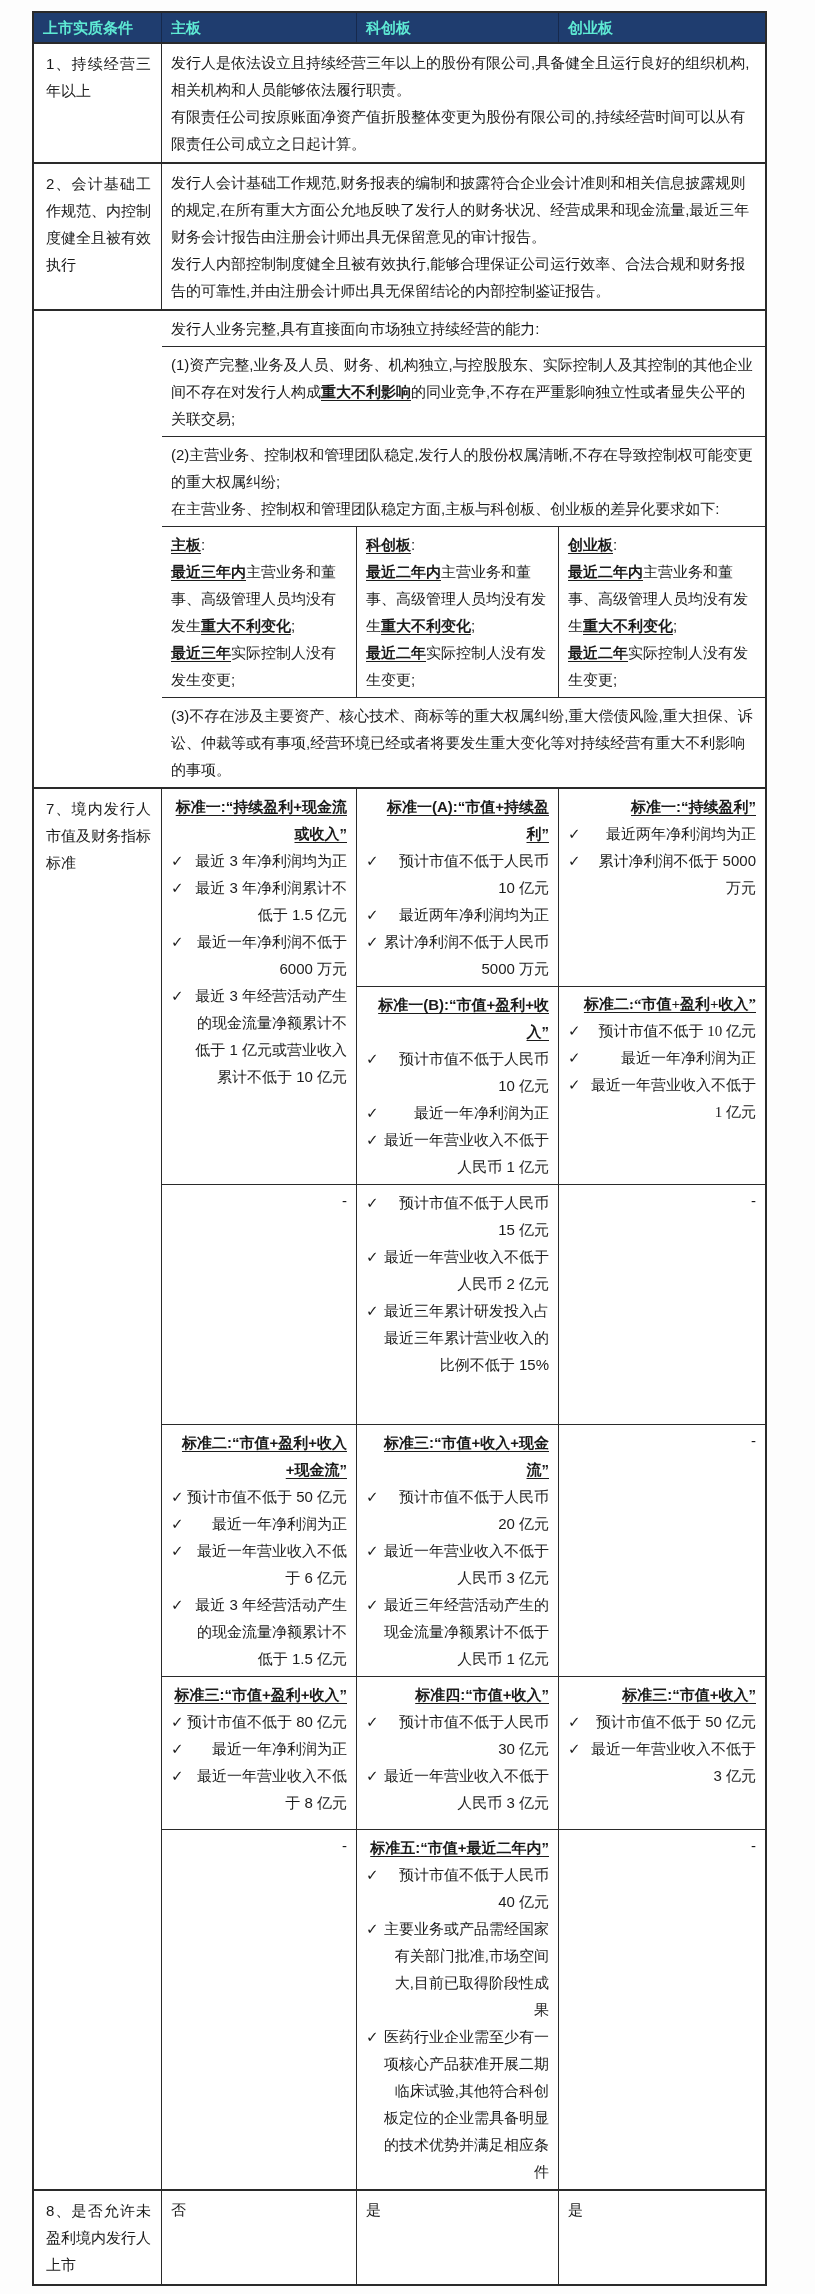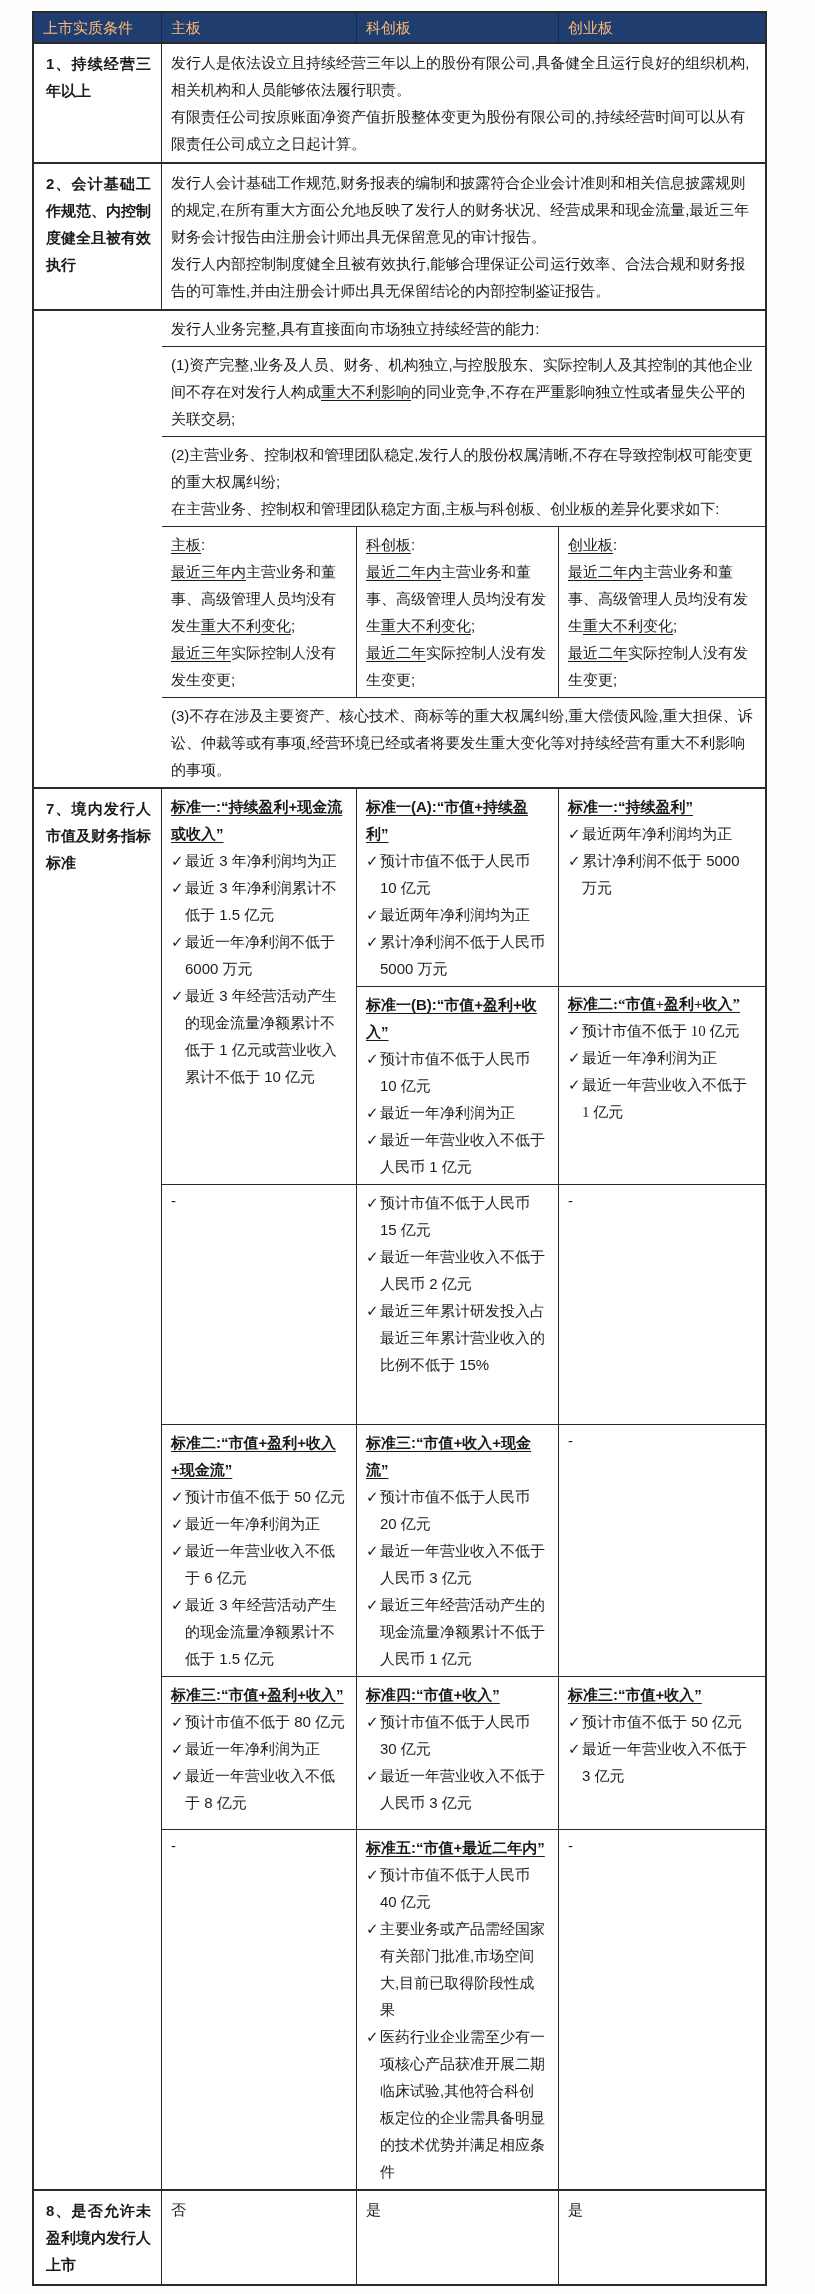--- a/index.html
+++ b/index.html
@@ -27,35 +27,35 @@
     line-height:27px;
   }
   .trow{
     display:grid;
     grid-template-columns:128px 195px 202px auto;
     border-bottom:2px solid #2a2a2a;
   }
   .trow.last{border-bottom:none;}
   .header-row{
     background:#1f3d6f;
-    color:#fdba74;
-    font-weight:normal;
+    color:#5eead4;
+    font-weight:bold;
   }
   .hcell{
     padding:3px 9px;
     line-height:23px;
     border-right:1.5px solid #16294d;
   }
   .hcell:last-child{border-right:none;}
   .cell{
     padding:5px 9px;
     box-sizing:border-box;
   }
   .label-cell{
-    font-weight:bold;
+    font-weight:normal;
     padding:6px 10px 6px 12px;
     border-right:1.5px solid #2a2a2a;
     text-align:justify;
   }
   .span3{grid-column:2/5;}
   .nopad{padding:0;}
   .band{
     padding:4px 9px;
     border-bottom:1.5px solid #2a2a2a;
   }
@@ -72,20 +72,21 @@
   .bcell:last-child{border-right:none;}
   .r7grid{
     display:grid;
     grid-template-columns:195px 202px auto;
     grid-template-rows:minmax(186px,auto) minmax(185px,auto) minmax(240px,auto) minmax(238px,auto) minmax(153px,auto) auto;
   }
   .gcell{
     padding:4px 9px;
     border-right:1.5px solid #2a2a2a;
     border-bottom:1.5px solid #2a2a2a;
+    text-align:right;
   }
   .col3g{border-right:none;}
   .rowlastg{border-bottom:none;}
   .zb1{grid-column:1;grid-row:1/3;}
   .zb2{grid-column:1;grid-row:3;}
   .zb3{grid-column:1;grid-row:4;}
   .zb4{grid-column:1;grid-row:5;}
   .zb5{grid-column:1;grid-row:6;}
   .kc1{grid-column:2;grid-row:1;}
   .kc2{grid-column:2;grid-row:2;}
@@ -98,21 +99,21 @@
   .cy3{grid-column:3;grid-row:3;}
   .cy4{grid-column:3;grid-row:4;}
   .cy5{grid-column:3;grid-row:5;}
   .cy6{grid-column:3;grid-row:6;}
   .cell-title{
     font-weight:bold;
     text-decoration:underline;
     text-underline-offset:3px;
   }
   .em{
-    font-weight:normal;
+    font-weight:bold;
     text-decoration:underline;
     text-underline-offset:3px;
     margin-top:28px;
   }
   .chk-item{
     position:relative;
     padding-left:14px;
   }
   .chk{
     position:absolute;

